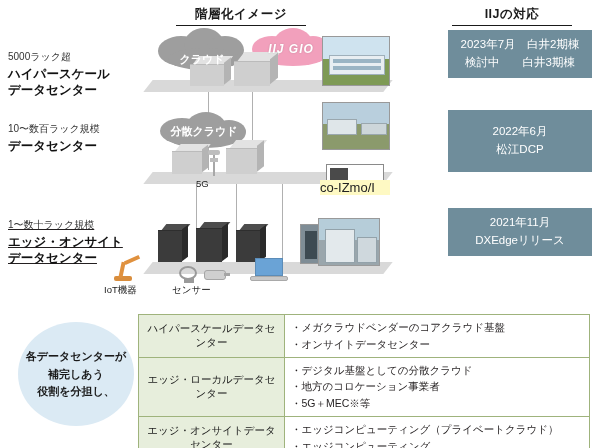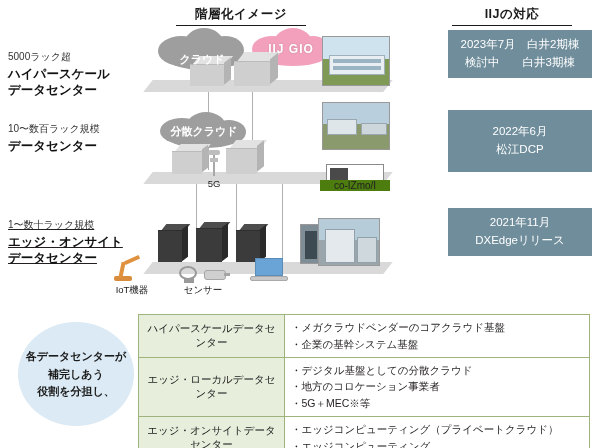--- a/index.html
+++ b/index.html
@@ -140,21 +140,21 @@
     width: 146px; background: #e7eedc; text-align: center;
     font-size: 10.5px; color: #1a1a1a;
   }
   #bottom-table td.val { background: #ffffff; }
   #bottom-table ul { margin: 0; padding: 0; list-style: none; }
   #bottom-table li { line-height: 1.6; white-space: nowrap; }
   #bottom-table li:before { content: "・"; }
 
   
   .cap {
-    position: absolute; font-size: 9.5px; color: #222; text-align: center;
+    position: absolute; font-size: 9.5px; color: #222; 
   }
 
   
   .tower { position: absolute; }
   .iot { position: absolute; }
   .line { position: absolute; background: #b0b0b0; }
 </style>
 </head>
 <body>
 
@@ -193,21 +193,21 @@
   <div class="cloud" style="left:158px; top:36px; width:46px; height:30px;"></div>
   <div class="cloud" style="left:184px; top:28px; width:40px; height:34px;"></div>
   <div class="cloud" style="left:206px; top:36px; width:38px; height:28px;"></div>
   <div class="cloud" style="left:168px; top:48px; width:72px; height:22px;"></div>
   <div class="cloud-label" style="left:160px; top:52px; width:84px;">クラウド</div>
 
   <div class="pinkcloud" style="left:252px; top:36px; width:40px; height:26px;"></div>
   <div class="pinkcloud" style="left:274px; top:28px; width:38px; height:30px;"></div>
   <div class="pinkcloud" style="left:296px; top:36px; width:34px; height:26px;"></div>
   <div class="pinkcloud" style="left:260px; top:46px; width:66px; height:20px;"></div>
-  <div class="pinkcloud-label" style="left:252px; top:42px; width:78px;">IIJ GIO</div>
+  <div class="pinkcloud-label" style="left:252px; top:42px; width:78px;font-style:italic;">IIJ GIO</div>
 
   <div class="box3d" style="left:190px; top:56px; width:40px; height:30px;">
     <div class="top" style="width:34px; height:8px; left:6px;"></div>
     <div class="front" style="top:8px; width:34px; height:22px;"></div>
     <div class="side" style="left:34px; top:4px; width:7px; height:22px;"></div>
   </div>
   <div class="box3d" style="left:234px; top:52px; width:44px; height:34px;">
     <div class="top" style="width:36px; height:9px; left:7px;"></div>
     <div class="front" style="top:9px; width:36px; height:25px;"></div>
     <div class="side" style="left:36px; top:4px; width:8px; height:25px;"></div>
@@ -251,21 +251,21 @@
     <div class="sky" style="background:#b9cfdd;"></div>
     <div class="ground" style="background:#8b9a6c;"></div>
     <div class="bldg" style="left:4px; top:16px; width:30px; height:16px; background:#dfe6e9; border:1px solid #9aa7ae;"></div>
     <div class="bldg" style="left:38px; top:20px; width:26px; height:12px; background:#cdd6da; border:1px solid #9aa7ae;"></div>
   </div>
 
   <div class="photo" style="left:326px; top:164px; width:58px; height:26px; background:#ffffff; border:1px solid #8a8a8a;">
     <div style="position:absolute; left:3px; top:3px; width:18px; height:19px; background:#4a4a4a;"></div>
     <div style="position:absolute; left:24px; top:6px; right:3px; bottom:4px; font-size:7px; color:#333; line-height:1.2;">&nbsp;</div>
   </div>
-  <div class="cap" style="left:320px; top:180px; width:70px; font-size:10px; background:#4d7c0f;">co-IZmo/I</div>
+  <div class="cap" style="left:320px; top:180px; width:70px; font-size:13px; background:#fef9c3;">co-IZmo/I</div>
 
   <div class="platform" id="plat-3"></div>
 
   <div class="box3d" style="left:158px; top:224px; width:30px; height:38px;">
     <div class="top" style="width:24px; height:6px; left:6px; background:#4d4d4d;"></div>
     <div class="front" style="top:6px; width:24px; height:32px; background:#3b3b3b; border-top:1px solid #2e2e2e;"></div>
     <div class="side" style="left:24px; top:3px; width:6px; height:32px; background:#2a2a2a;"></div>
   </div>
   <div class="box3d" style="left:196px; top:222px; width:32px; height:40px;">
     <div class="top" style="width:26px; height:6px; left:6px; background:#4d4d4d;"></div>
@@ -334,21 +334,21 @@
     <span style="display:block;">役割を分担し、</span>
   </div>
 
   <table id="bottom-table">
     <tbody>
         <tr>
       <td class="key">ハイパースケールデータセンター</td>
       <td class="val">
         <ul>
           <li>メガクラウドベンダーのコアクラウド基盤</li>
-          <li>企業の基幹システム基盤</li>
+          <li>オンサイトデータセンター</li>
         </ul>
       </td>
     </tr>
     <tr>
       <td class="key">エッジ・ローカルデータセンター</td>
       <td class="val">
         <ul>
           <li>デジタル基盤としての分散クラウド</li>
           <li>地方のコロケーション事業者</li>
           <li>5G＋MEC※等</li>

